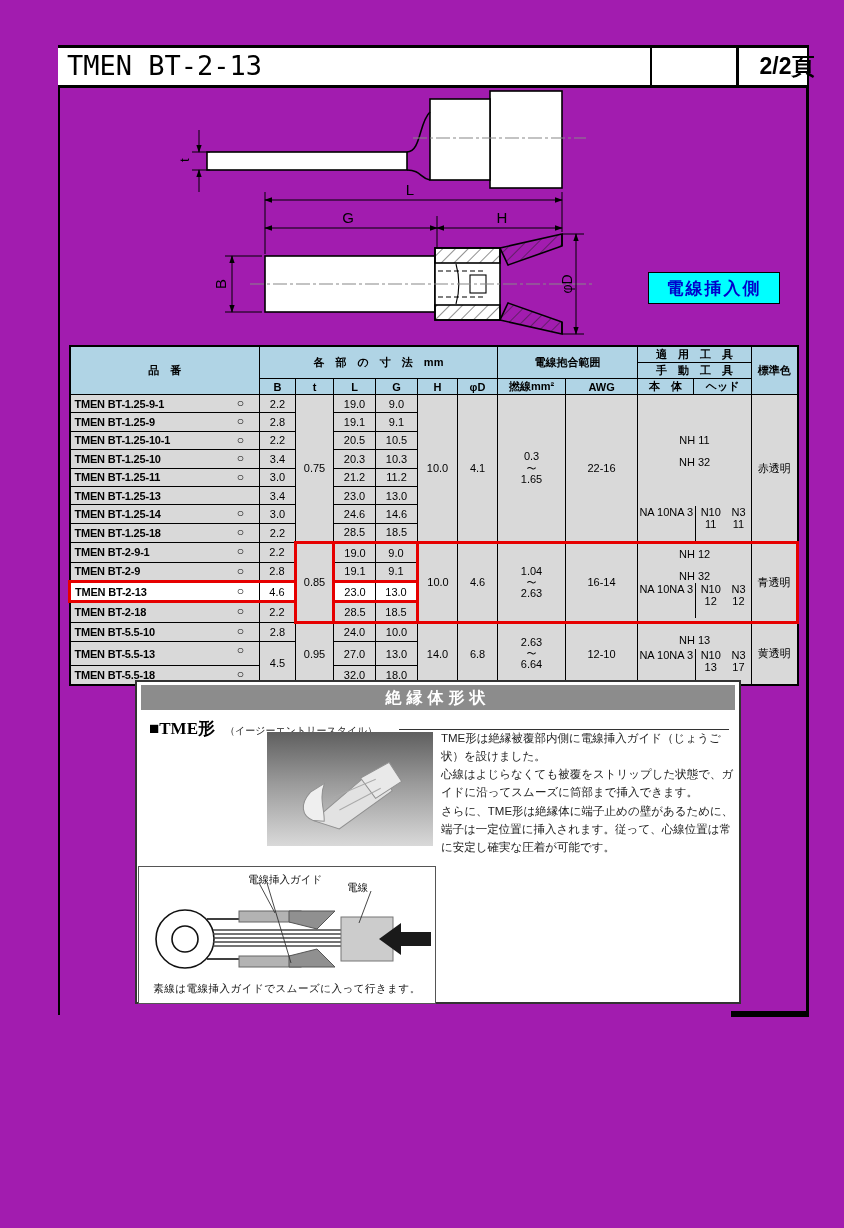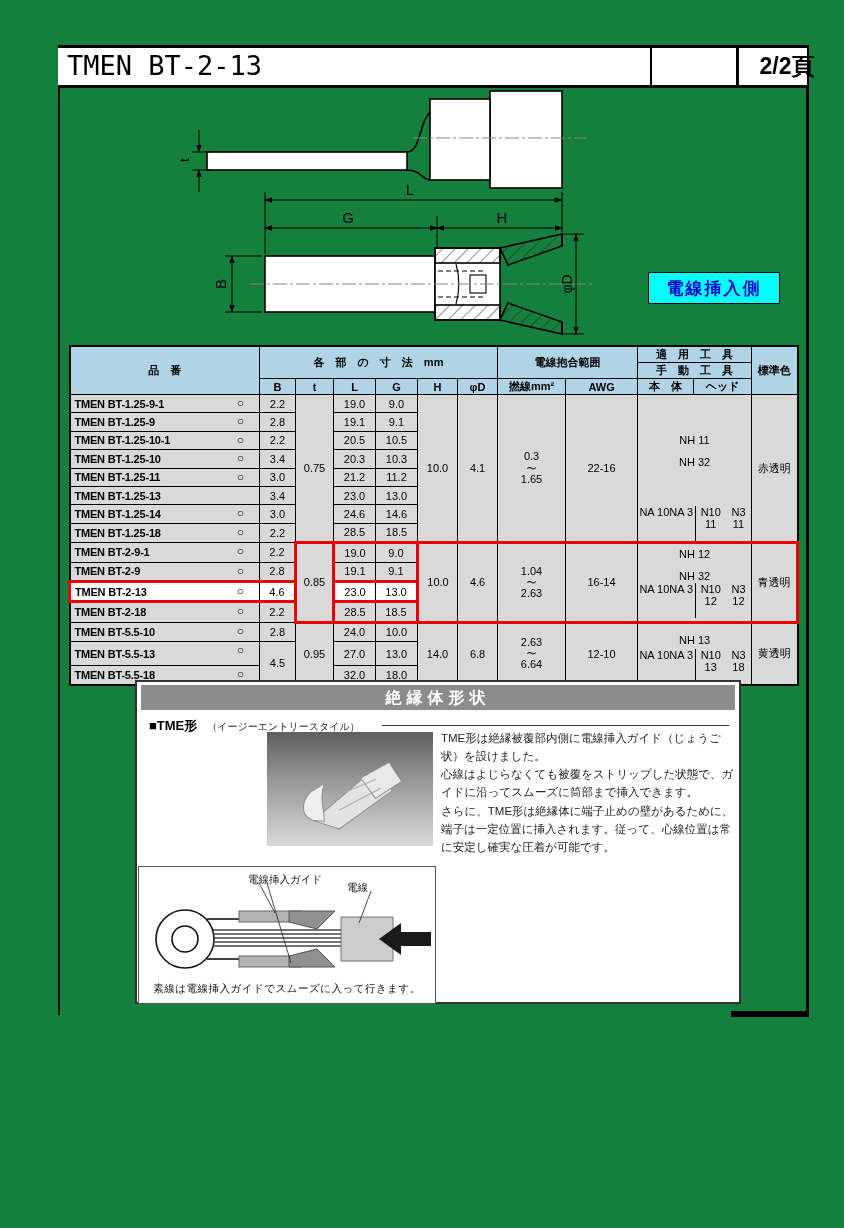--- a/index.html
+++ b/index.html
@@ -1,16 +1,16 @@
 <!DOCTYPE html>
 <html><head>
 <meta charset="utf-8">
 <style>
   html,body{margin:0;padding:0;background:#fff;}
-  .page{position:relative;width:844px;height:1228px;background:#15803d;overflow:hidden;
+  .page{position:relative;width:844px;height:1228px;background:#a21caf;overflow:hidden;
         font-family:"Liberation Sans",sans-serif;color:#000;}
   
   .frame-left{position:absolute;left:58px;top:45px;width:2px;height:970px;background:#000;}
   .frame-right{position:absolute;left:806px;top:45px;width:3px;height:972px;background:#000;}
   .corner-bar{position:absolute;left:731px;top:1011px;width:78px;height:6px;background:#000;}
   
   .title-bar{position:absolute;left:58px;top:45px;width:749px;height:37px;
              border-top:3px solid #000;border-bottom:3px solid #000;background:#fff;}
   .title-text{position:absolute;left:9px;top:2px;font-family:"DejaVu Sans Mono",monospace;
               font-size:27px;letter-spacing:0px;white-space:nowrap;}
@@ -44,21 +44,21 @@
   .tb-r{border-left:1px solid #000;}
   .rb-t{border-top:3px solid #e60000!important;} .rb-b{border-bottom:3px solid #e60000!important;}
   .rb-l{border-left:3px solid #e60000!important;} .rb-r{border-right:3px solid #e60000!important;}
   .rb-all{border:3px solid #e60000!important;}
   
   .tme-box{position:absolute;left:135px;top:680px;width:606px;height:324px;border:2px solid #333;
            background:#fff;box-sizing:border-box;}
   .tme-header{margin:3px 4px 0 4px;height:25px;background:#8c8c8c;color:#fff;font-weight:bold;
               font-size:16px;letter-spacing:5px;text-align:center;line-height:25px;}
   .tme-type{display:flex;align-items:baseline;margin:7px 10px 0 12px;}
-  .tme-type .lbl{font-weight:bold;font-size:13px;}
+  .tme-type .lbl{font-weight:bold;font-size:17px;font-family:Liberation Serif, serif;}
   .tme-type .sub{font-size:10px;margin-left:10px;color:#222;}
   .tme-type .rule{flex:1;border-bottom:1.5px solid #333;margin-left:22px;transform:translateY(-4px);}
   .tme-photo{position:absolute;left:130px;top:50px;width:166px;height:114px;
              background:linear-gradient(to bottom,#5f5f5f,#9a9a9a 45%,#d9d9d9);}
   .tme-para{position:absolute;left:304px;top:47px;width:294px;font-size:11.5px;line-height:1.58;
             color:#222;white-space:pre-line;}
   .tme-diagram{position:absolute;left:1px;top:184px;width:296px;height:136px;border:1px solid #555;
                background:#fff;}
   .dg-label{position:absolute;font-size:10.5px;color:#111;white-space:nowrap;}
   .dg-guide{left:62px;top:6px;margin-left:47px;} .dg-wire{left:208px;top:14px;}
@@ -345,21 +345,21 @@
               <div class="tools-top">
                 <div>NH 13</div>
               </div>
               <div class="tools-bottom">
                 <div class="tb">
                   <div>NA 10</div>
                   <div>NA 3</div>
                 </div>
                 <div class="tb tb-r">
                   <div>N10 13</div>
-                  <div>N3 18</div>
+                  <div>N3 17</div>
                 </div>
               </div>
             </div>
           </td>
           <td rowspan="3">黄透明</td>
         </tr>
         <tr>
           <td class="name"><span class="pn">TMEN BT-5.5-13</span><span class="circ">○</span></td>
           <td rowspan="2">4.5</td>
           <td>27.0</td>

